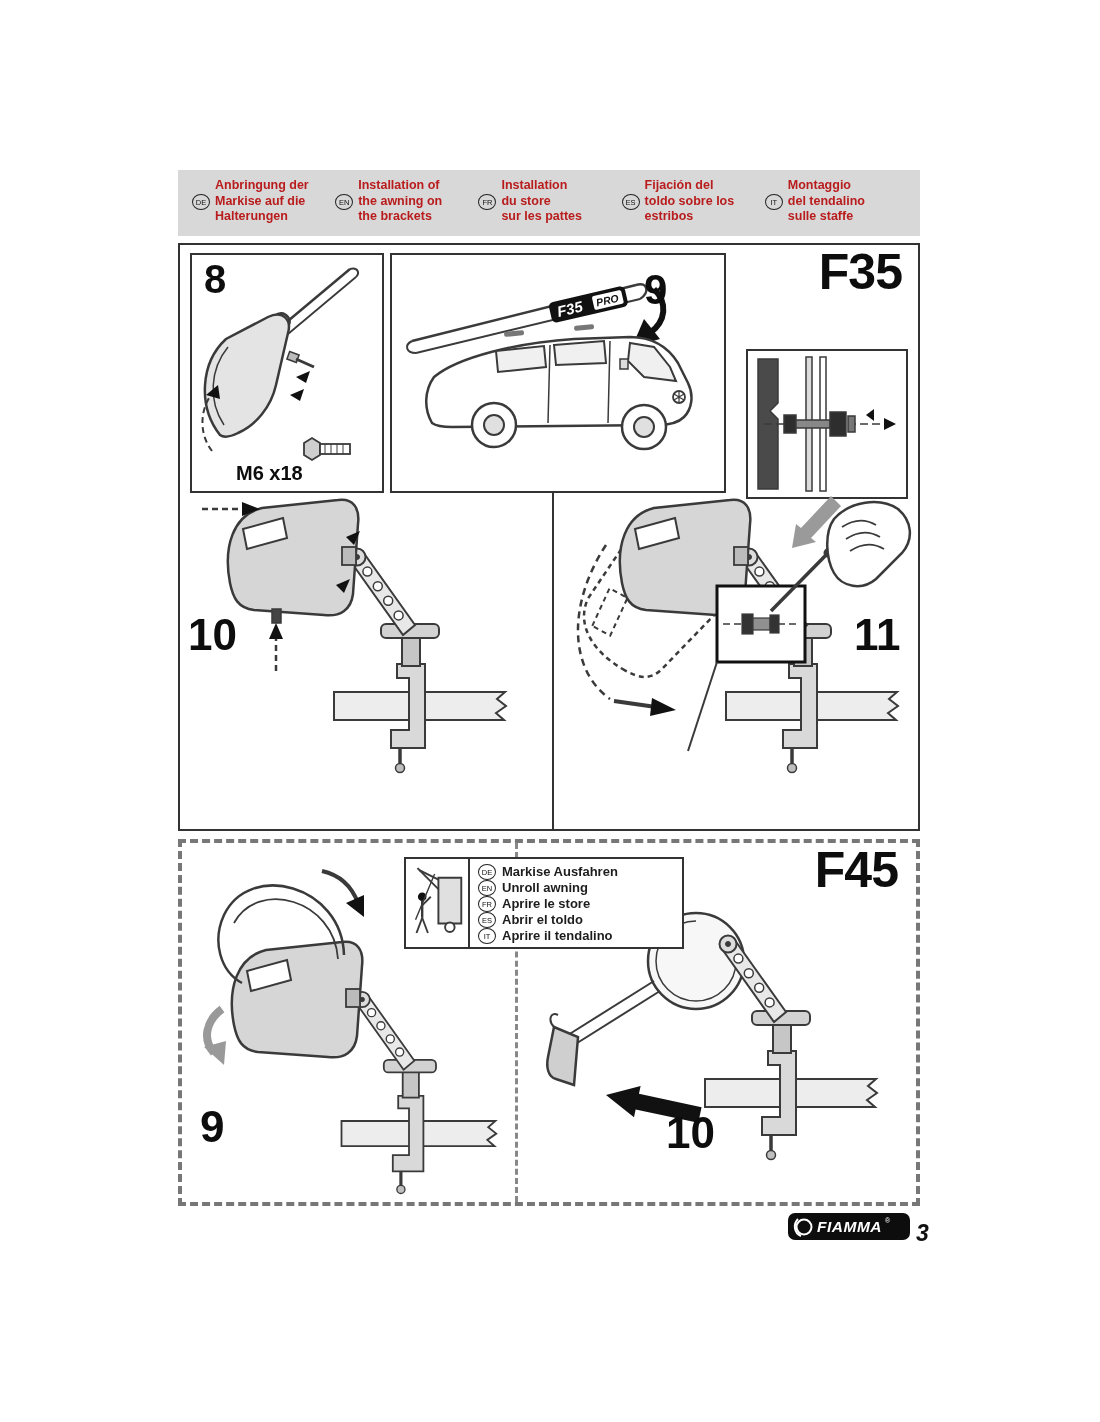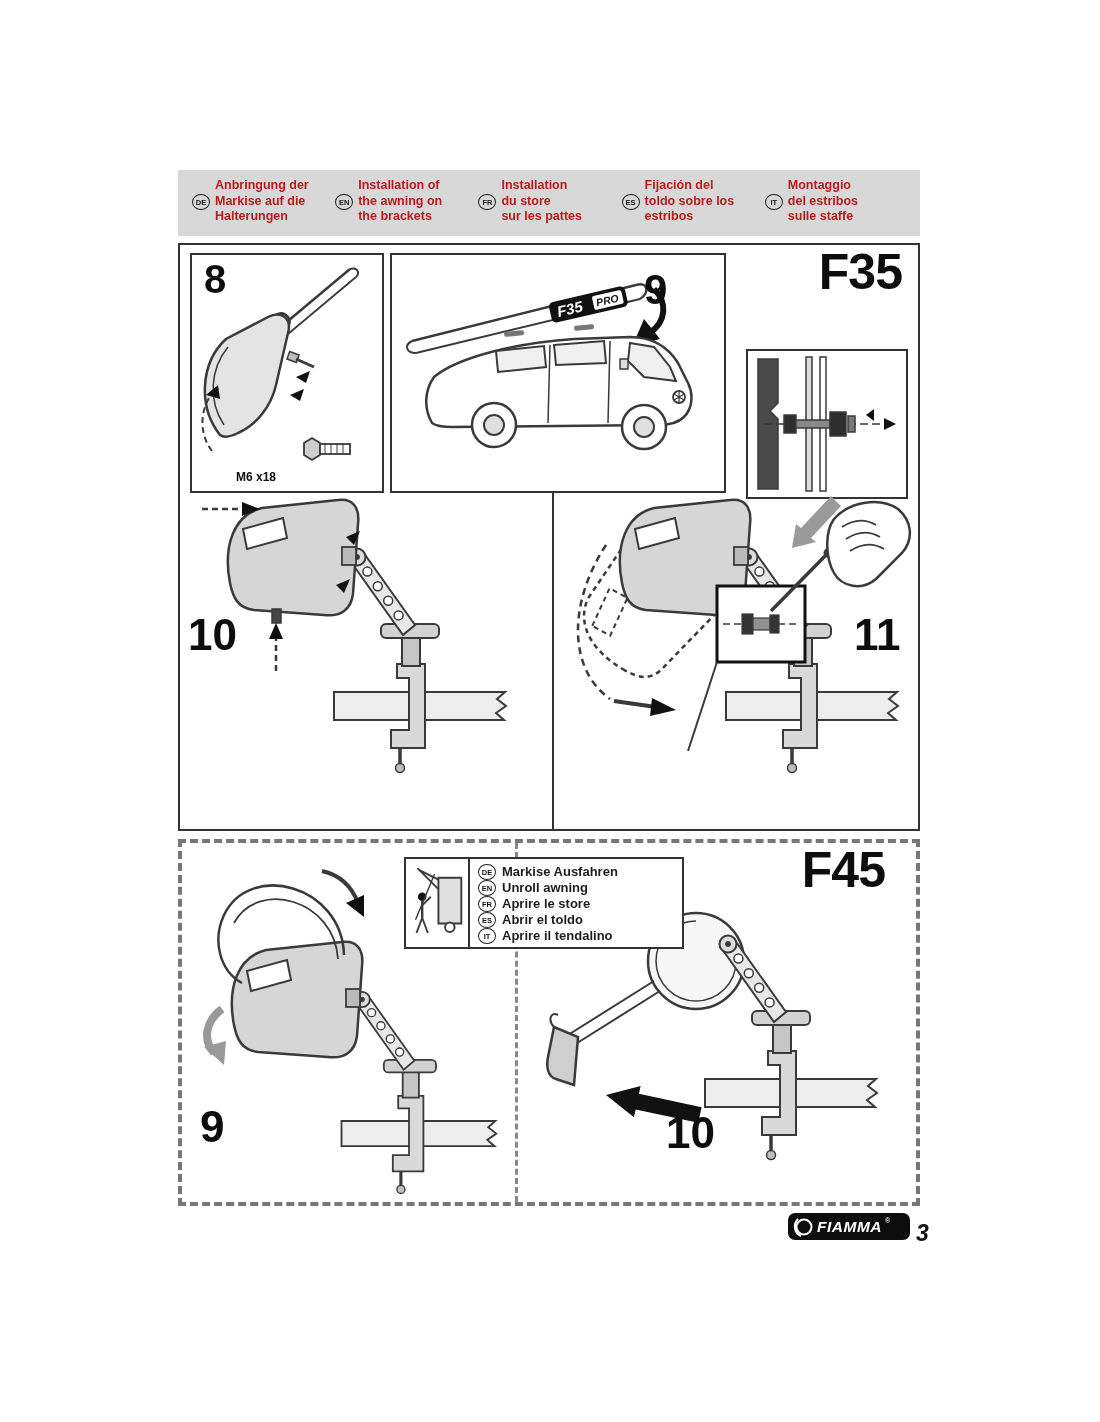--- a/index.html
+++ b/index.html
@@ -5,21 +5,21 @@
   *{margin:0;padding:0;box-sizing:border-box}
   html,body{background:#fff}
   .page{position:relative;width:1100px;height:1422px;background:#fff;
         font-family:"Liberation Sans",sans-serif;color:#1a1a1a;overflow:hidden}
   .abs{position:absolute}
   
   .hdr{left:178px;top:170px;width:742px;height:66px;background:#d8d8d8;
        display:flex;align-items:flex-start;padding:8px 12px 0 14px}
   .hcol{flex:1;display:flex;gap:5px;align-items:flex-start}
   .badge{display:inline-flex;align-items:center;justify-content:center;
-         border:1.3px solid #222;border-radius:50%;font-size:7.5px;font-weight:bold;
+         border:1.3px solid #222;border-radius:50%;font-size:7.5px;font-weight:normal;
          width:18px;height:16px;flex:0 0 auto;color:#111;background:transparent}
   .hcol .badge{margin-top:16px}
   .hlines{font-size:12.5px;font-weight:bold;line-height:15.5px;color:#b91c1c}
   
   .f35box{left:178px;top:243px;width:742px;height:588px;border:2.5px solid #333;background:#fff}
   .f45box{left:178px;top:839px;width:742px;height:367px;border:4px dashed #777;background:#fff}
   .sect-title{font-size:50px;font-weight:bold;letter-spacing:-1px;color:#0d0d0d;line-height:1}
   .panel{border:2.5px solid #333;background:#fff}
   .num{font-weight:bold;color:#0d0d0d;line-height:1}
   svg{display:block}
@@ -92,21 +92,21 @@
       <div class="hlines">
         <div>Fijación del</div>
         <div>toldo sobre los</div>
         <div>estribos</div>
       </div>
     </div>
     <div class="hcol">
       <span class="badge">IT</span>
       <div class="hlines">
         <div>Montaggio</div>
-        <div>del estribos</div>
+        <div>del tendalino</div>
         <div>sulle staffe</div>
       </div>
     </div>
   </div>
 
   <div class="abs f35box">
     <div class="abs sect-title" style="top:2px;right:16px">F35</div>
 
     <div class="abs" style="left:372px;top:246px;height:340px;border-left:2px solid #333"></div>
 
@@ -129,21 +129,21 @@
             <polygon points="98,196 106,191 114,196 114,208 106,213 98,208" fill="#cfcfcf" stroke-width="1.8"></polygon>
             <rect x="114" y="197" width="30" height="10" fill="#fff" stroke-width="1.8"></rect>
             <line x1="119" y1="197" x2="119" y2="207" stroke-width="1"></line>
             <line x1="125" y1="197" x2="125" y2="207" stroke-width="1"></line>
             <line x1="131" y1="197" x2="131" y2="207" stroke-width="1"></line>
             <line x1="137" y1="197" x2="137" y2="207" stroke-width="1"></line>
           </g>
         </g>
       </svg>
       <div class="abs num" style="left:12px;top:4px;font-size:40px">8</div>
-      <div class="abs num" style="left:44px;bottom:8px;font-size:12px">M6 x18</div>
+      <div class="abs num" style="left:44px;bottom:8px;font-size:20px">M6 x18</div>
     </div>
 
     <div class="abs panel" style="left:210px;top:8px;width:336px;height:240px">
       <svg class="abs" style="left:0;top:0" width="331" height="235" viewBox="0 0 331 235">
         <g stroke="#3a3a3a" fill="none">
           <path d="M20,86 L244,30" stroke-width="2.5"></path>
           <path d="M24,98 L248,44" stroke-width="2"></path>
           <path d="M20,86 C12,90 14,98 24,98" stroke-width="2"></path>
           <path d="M244,30 C256,26 258,38 248,44" stroke-width="2.5"></path>
           <g transform="translate(156,48) rotate(-13)">
@@ -235,21 +235,21 @@
             <path d="M280,46 C292,38 304,38 314,44" stroke-width="1.8"></path>
             <path d="M284,58 C296,50 308,50 318,56" stroke-width="1.8"></path>
           </g>
         </g>
       </svg>
       <div class="abs num" style="left:288px;top:120px;font-size:44px">11</div>
     </div>
   </div>
 
   <div class="abs f45box">
-    <div class="abs sect-title" style="top:2px;right:31px">F45</div>
+    <div class="abs sect-title" style="top:2px;right:18px">F45</div>
     <div class="abs" style="left:333px;top:0;height:100%;border-left:3px dashed #888"></div>
 
     <div class="abs panel" style="left:222px;top:14px;width:280px;height:92px;display:flex;z-index:2">
       <div style="width:64px;border-right:2.5px solid #333;flex:0 0 auto">
         <svg width="61" height="87" viewBox="0 0 64 88">
           <g stroke="#3a3a3a" fill="none" stroke-width="2">
             <path d="M34,18 L58,18 L58,66 L34,66 Z" fill="#e0e0e0"></path>
             <circle cx="46" cy="70" r="5" fill="#fff"></circle>
             <path d="M34,20 L14,10"></path>
             <path d="M12,8 L34,30"></path>

